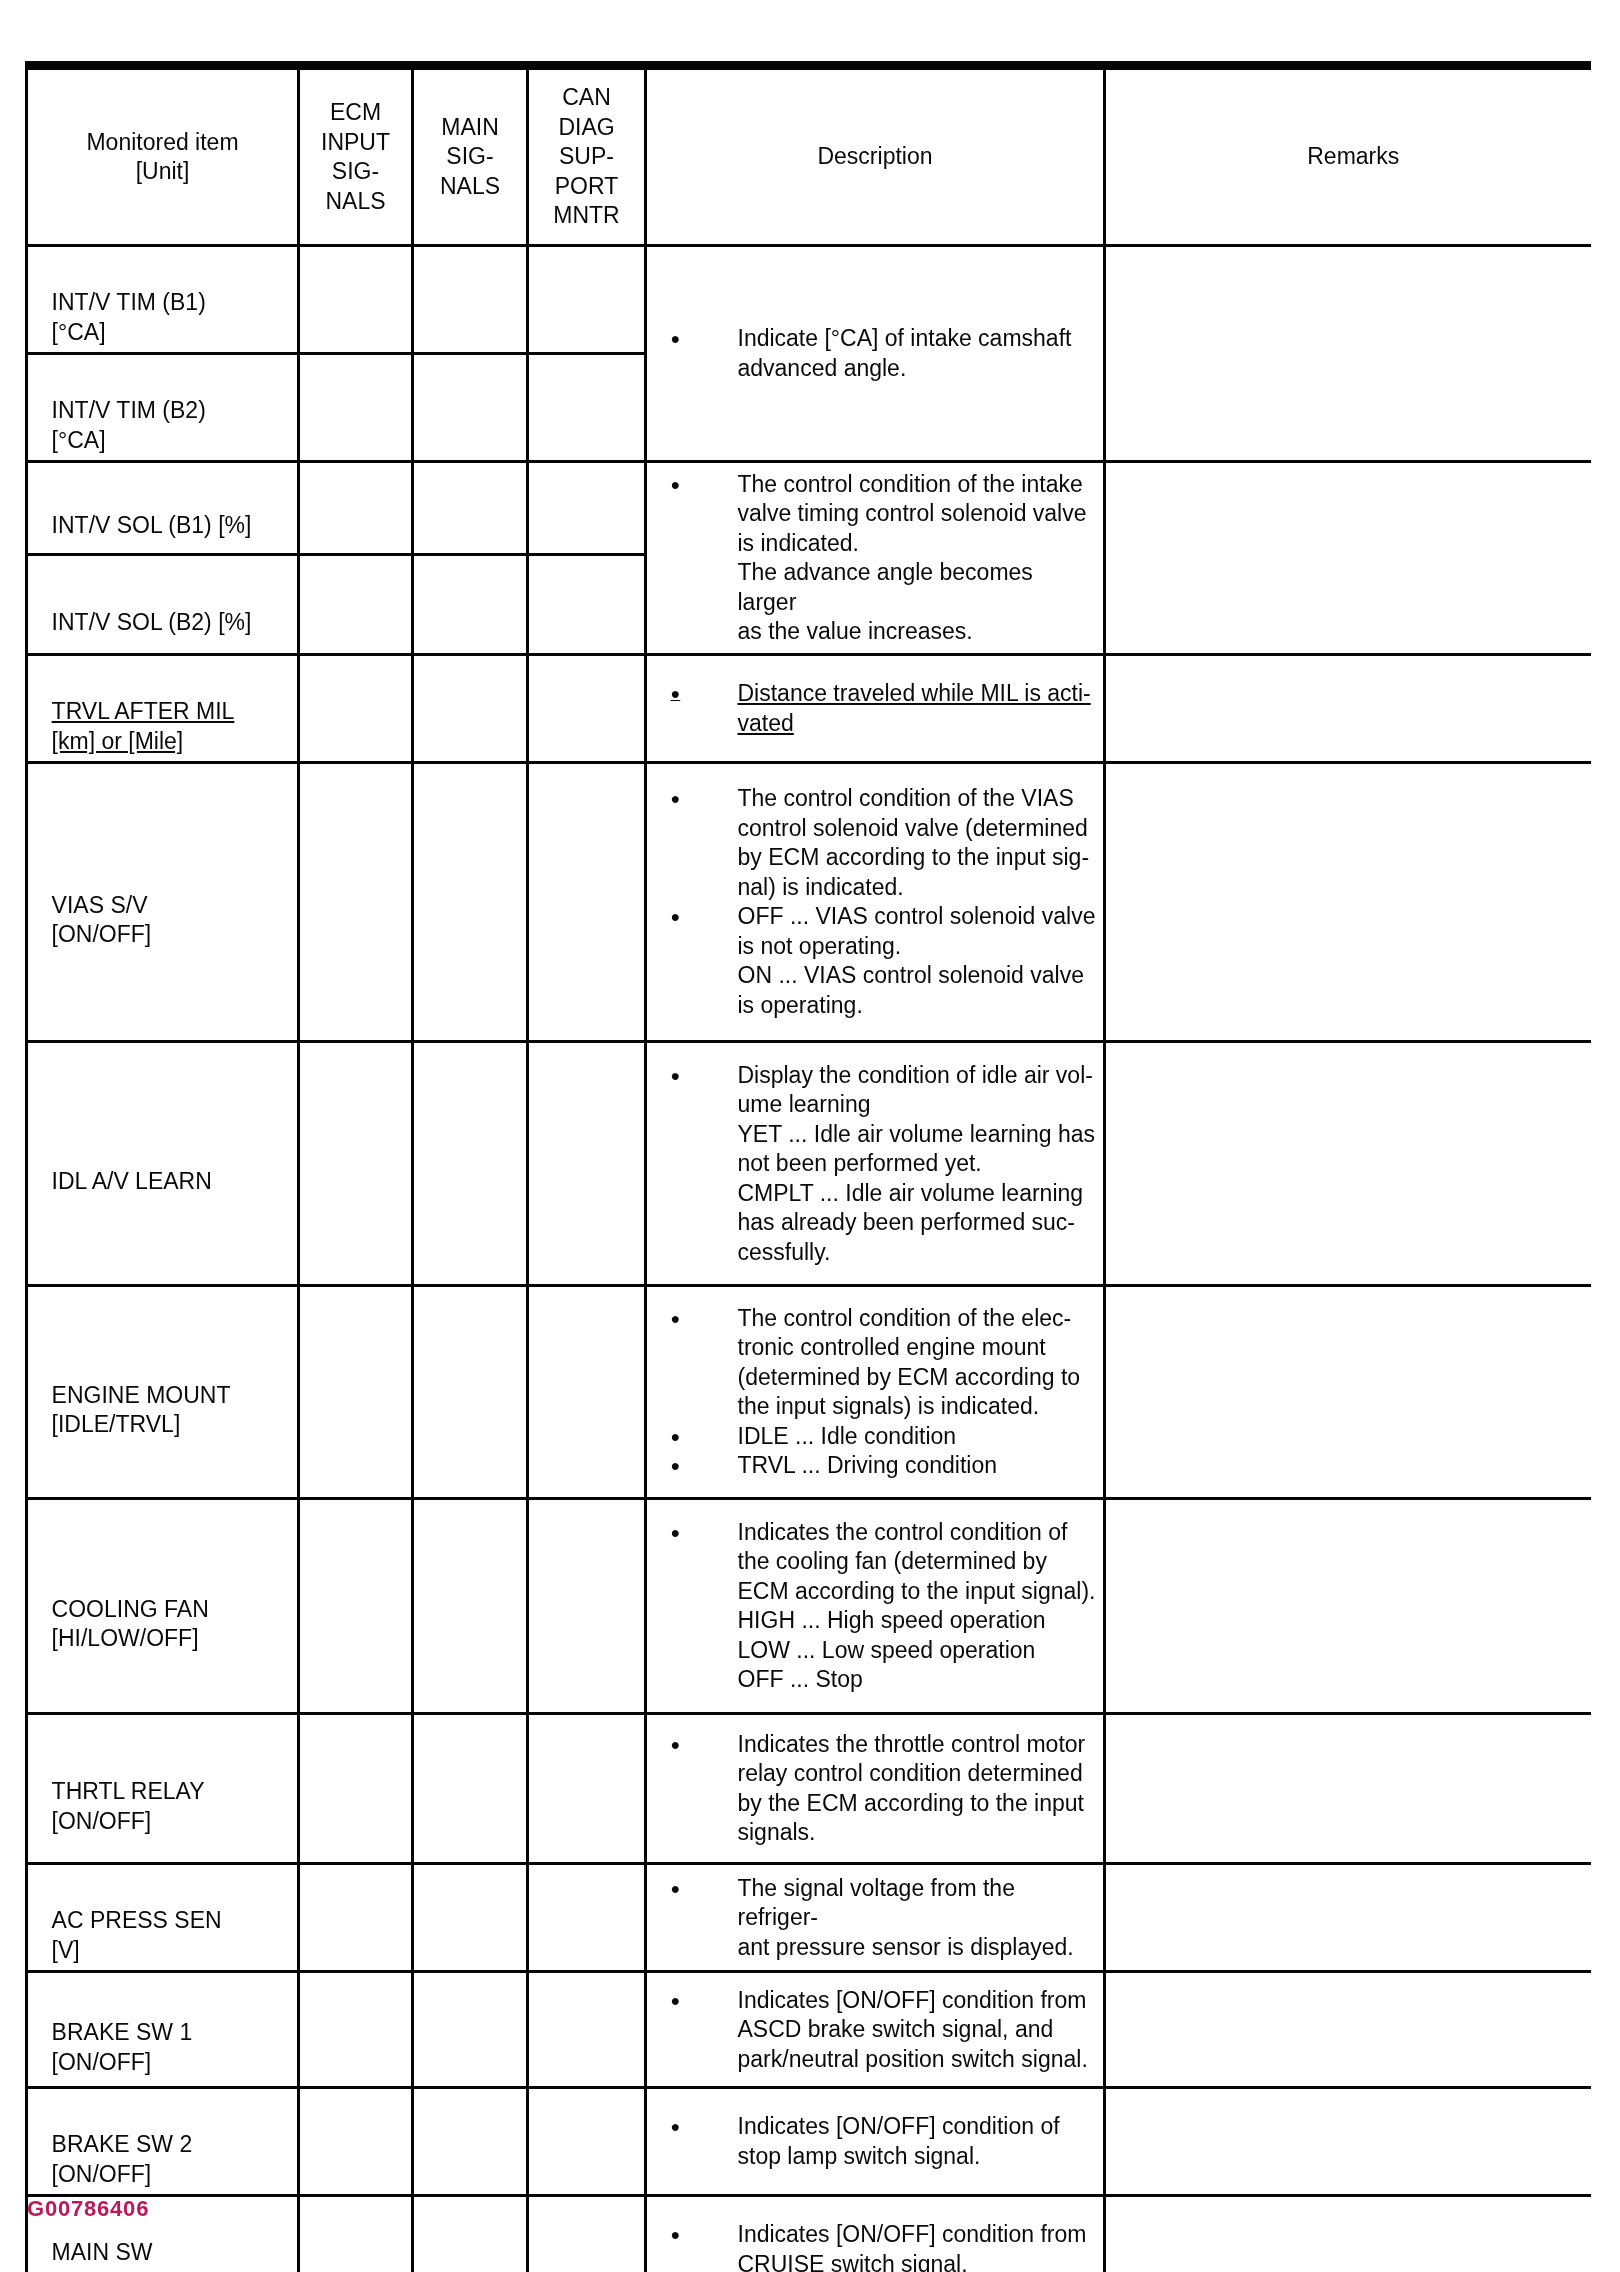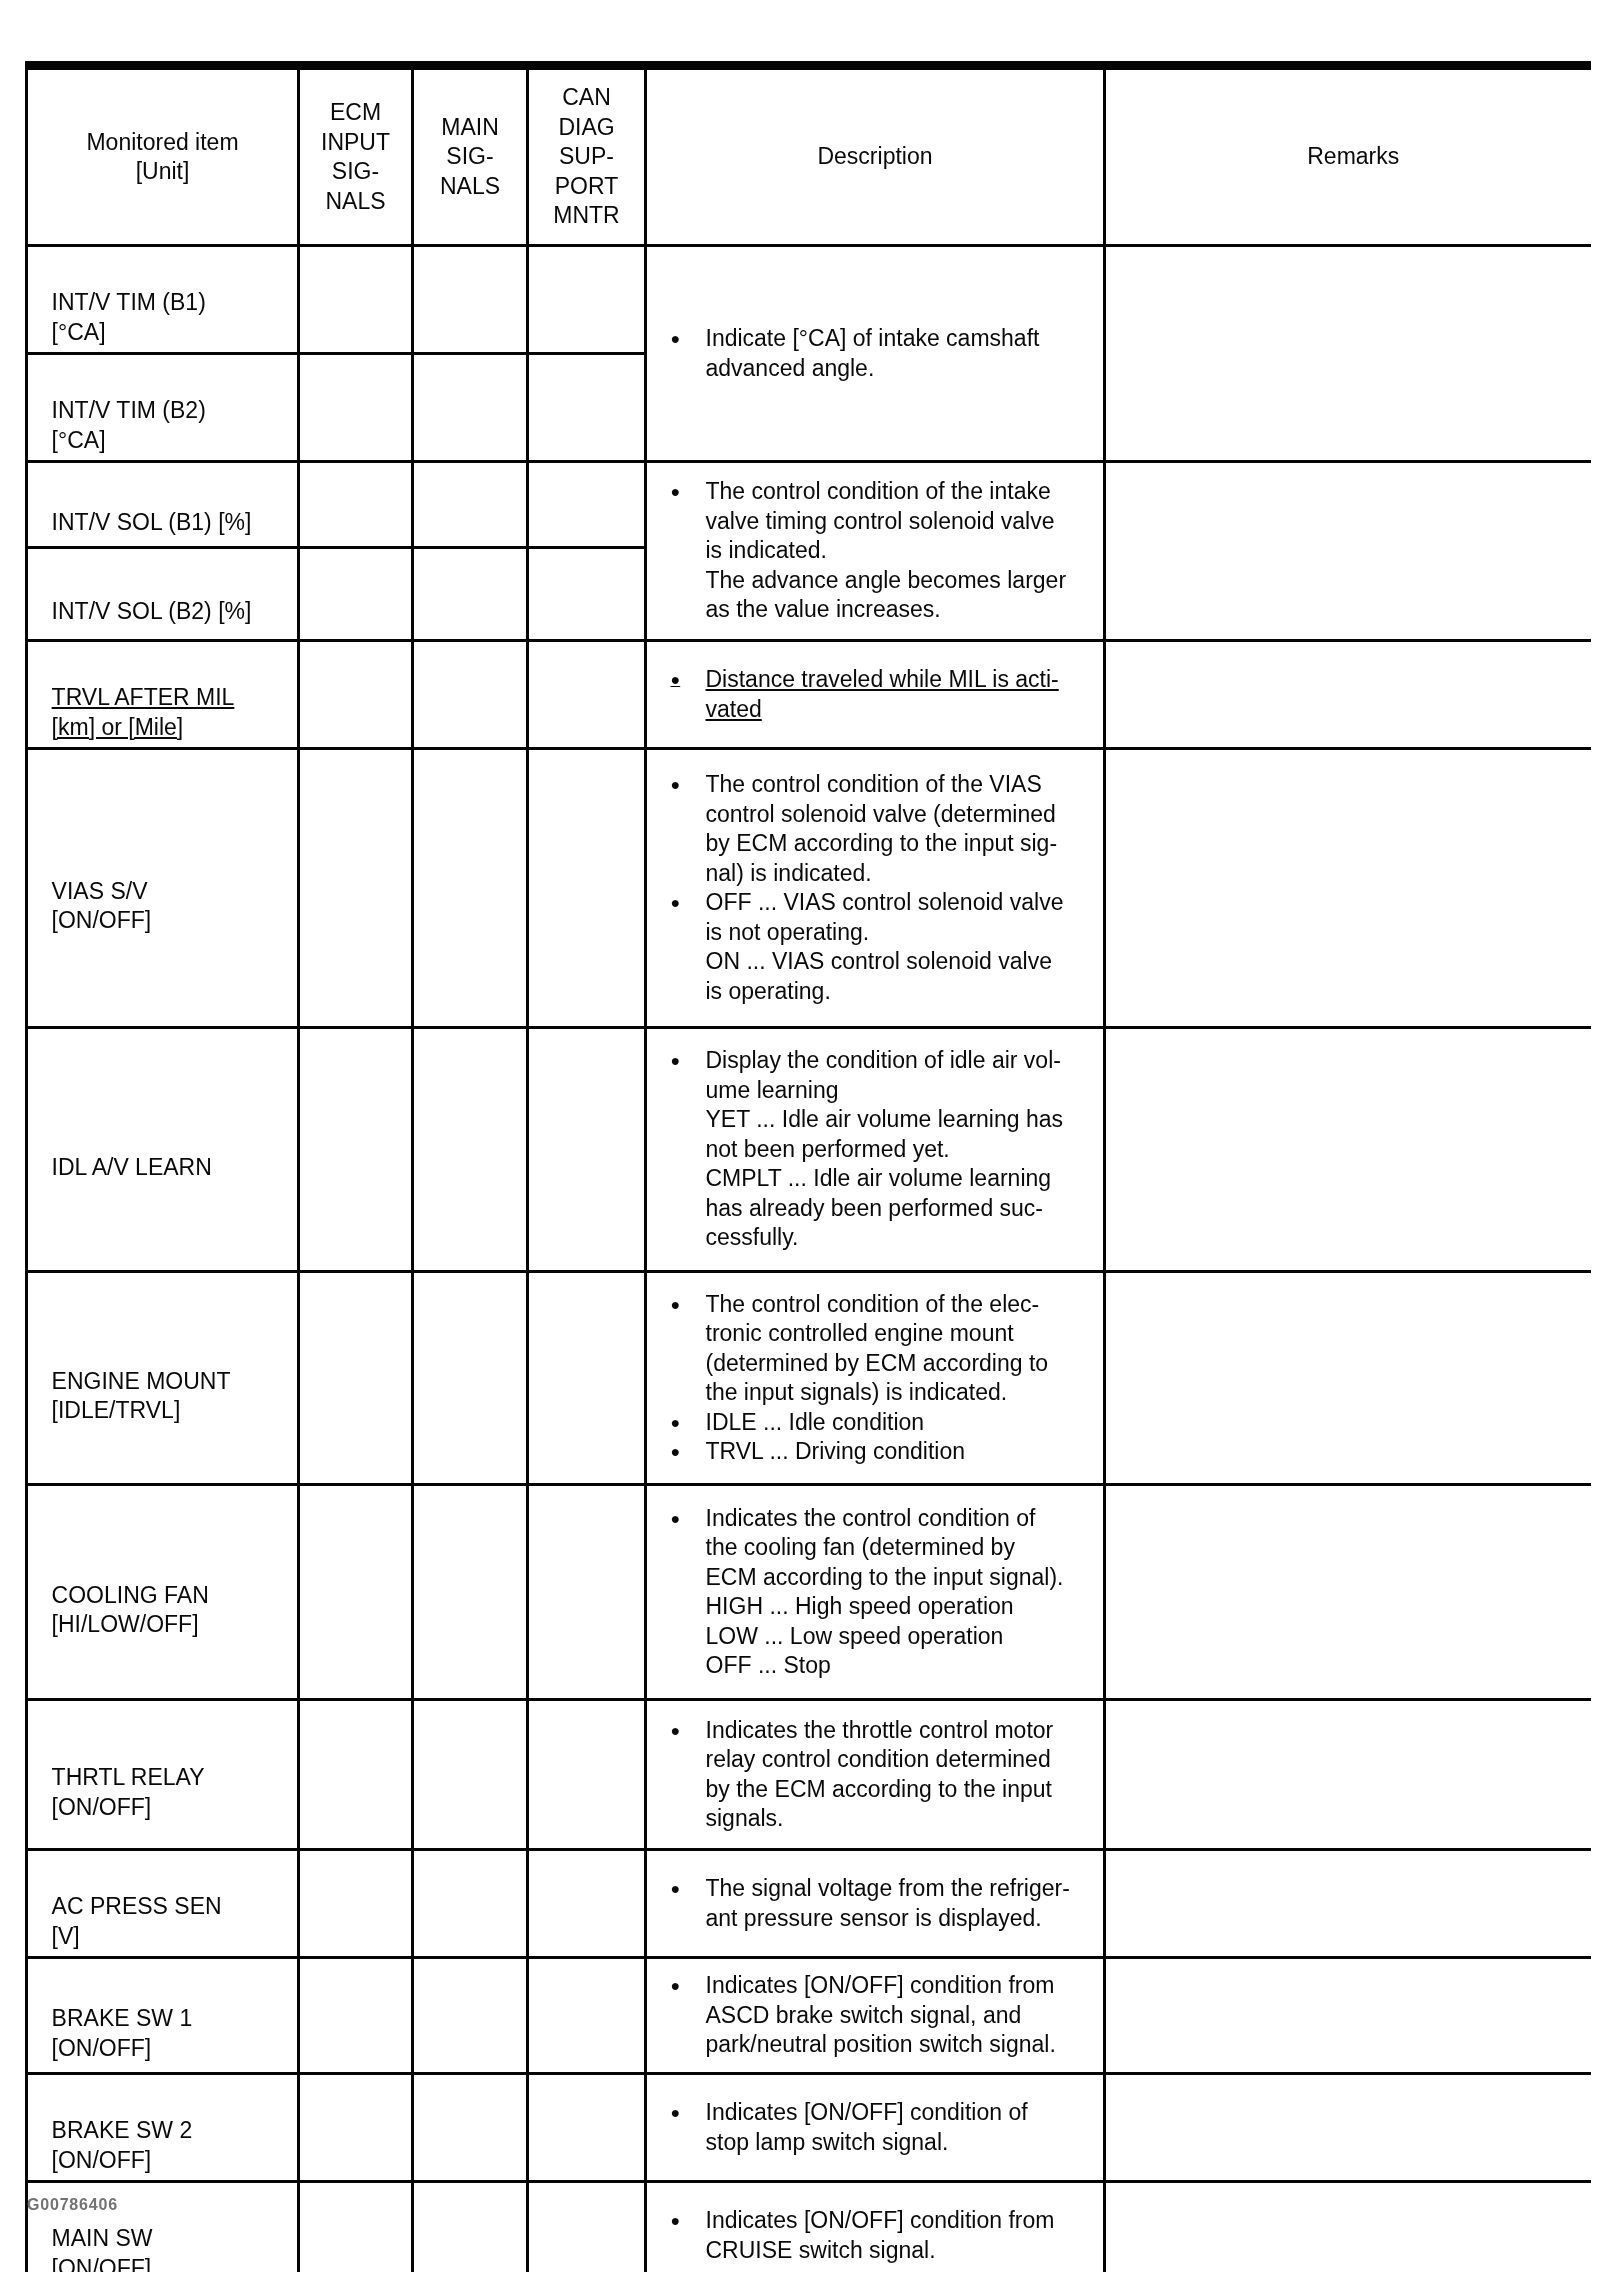--- a/index.html
+++ b/index.html
@@ -39,25 +39,25 @@
   td.item{ text-align:left; }
   td.item .ml{ padding:5px 6.7px 5px 23.6px;margin-top:36px; }
   td.sig{ }
   td.desc{ }
   .bullets{ padding:6.7px 5px 6.7px 18.5px; }
   .bullet-row{ display:flex; align-items:flex-start; }
   .bullet-mark{
     flex:0 0 35px; text-align:left;
     font-size:16px; line-height:29.5px; padding-left:5px;
   }
-  .bullet-text{ flex:1 1 auto; white-space:pre-line; }
+  .bullet-text{ flex:1 1 auto; white-space:pre-line;margin-left:32px; }
   .fig-id{
     position:absolute;left:27px;top:2196px;
-    font-size:16px;font-weight:700;letter-spacing:0.8px;
-    color:#737373;
+    font-size:22px;font-weight:700;letter-spacing:0.8px;
+    color:#be185d;
   }
 </style>
 </head>
 <body>
 
 <div class="page">
 
   <table class="data">
     <colgroup>
       <col class="c-item">

